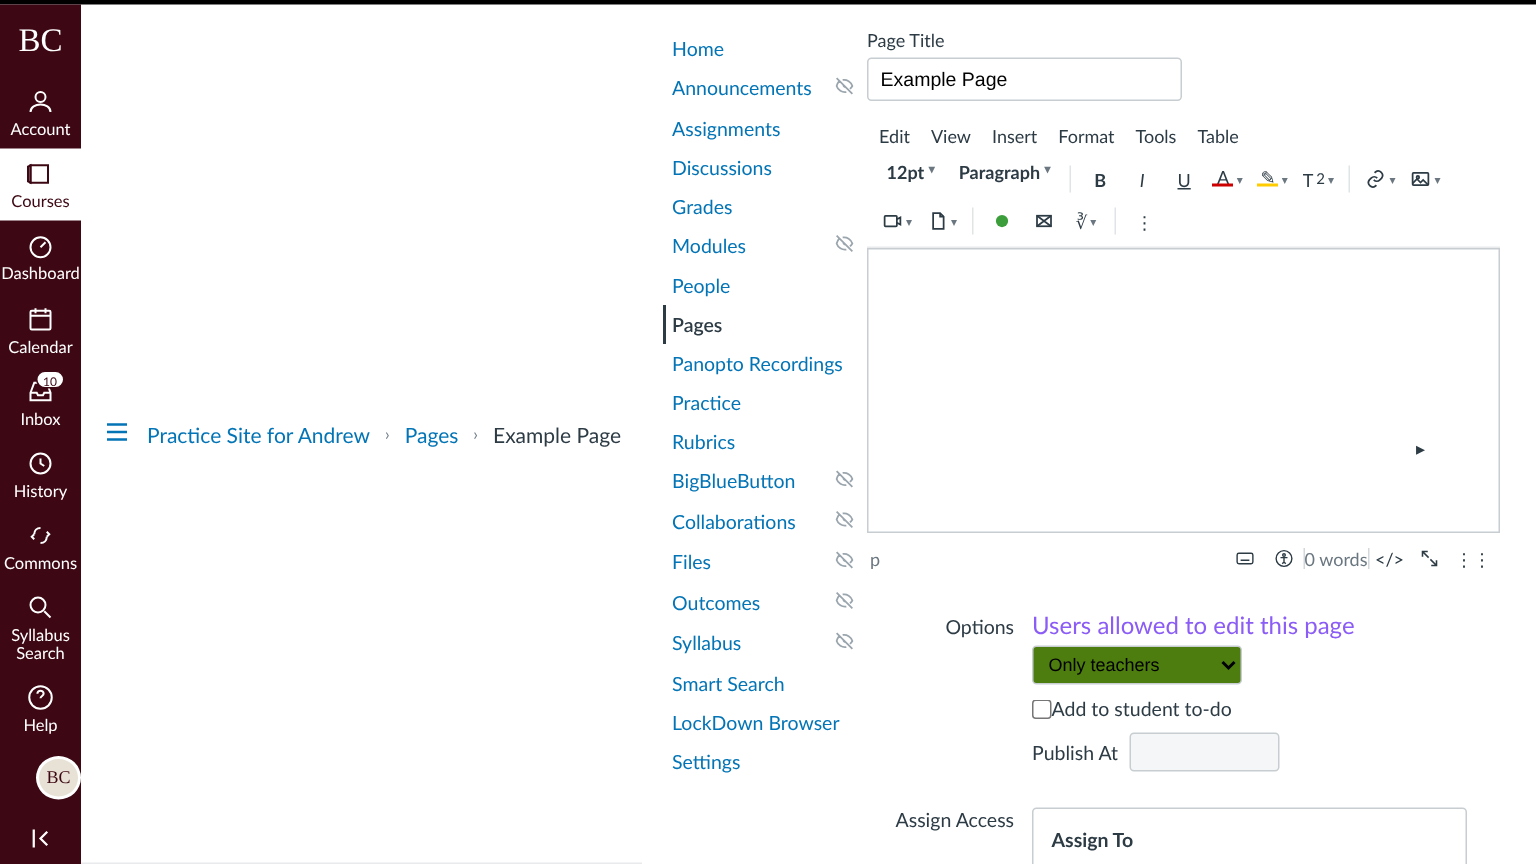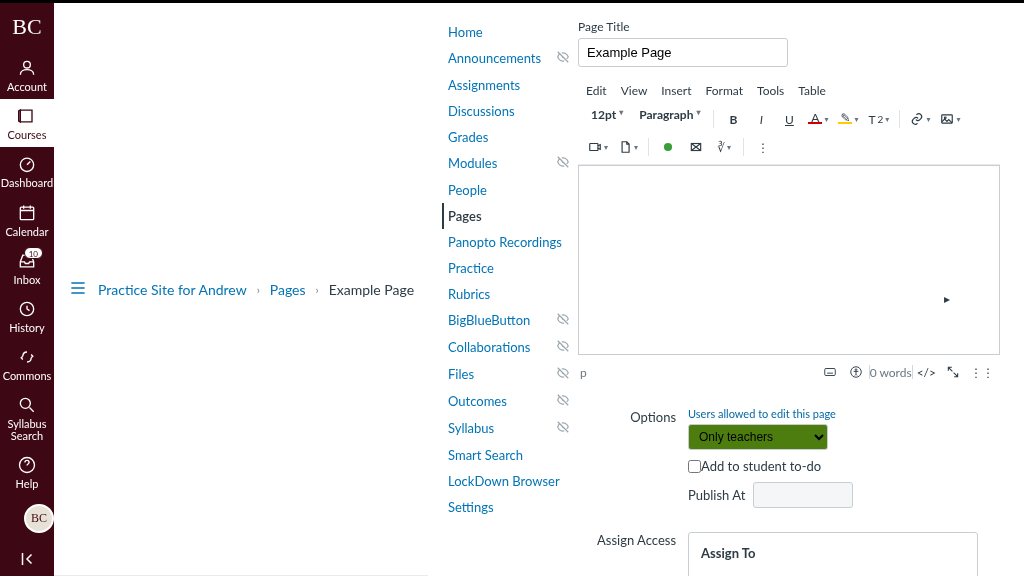--- a/index.html
+++ b/index.html
@@ -48,21 +48,21 @@
 .tb-caret { font-size: 8px; color: #6b7780; }
 .rte-canvas { border: 1px solid #c7cdd1; height: 190px; background: #fff; position: relative; }
 .cursor-dot { position: absolute; top: 125px; left: 365px; font-size: 12px; }
 .rte-status { display: flex; align-items: center; justify-content: space-between; padding: 4px 2px; font-size: 12px; color: #6b7780; }
 .status-right { display: flex; align-items: center; }
 .status-sep { width: 1px; height: 14px; background: #d3d8dc; }
 
 .options-row { display: flex; margin-top: 18px; }
 .options-label { width: 110px; text-align: right; padding-right: 12px; font-size: 13px; color: #2d3b45; padding-top: 2px; }
 .options-body { flex: 1; font-size: 13px; }
-.options-body .hint { font-size: 11px; color: #0369a1; margin-bottom: 4px; }
+.options-body .hint { font-size: 16px; color: #8b5cf6; margin-bottom: 4px; }
 .select { width: 140px; padding: 4px 6px; border: 1px solid #c7cdd1; border-radius: 3px; font-size: 12px; background: #4d7c0f; }
 .chk-row { display: flex; align-items: center; gap: 0; margin-top: 8px; font-size: 13px; }
 .publish-row { display: flex; align-items: center; gap: 8px; margin-top: 8px; }
 .publish-input { width: 100px; height: 26px; border: 1px solid #c7cdd1; background: #f5f6f7; border-radius: 3px; }
 
 .assign-section { margin-top: 24px; }
 .assign-label { width: 110px; text-align: right; padding-right: 12px; font-size: 13px; color: #2d3b45; float: left; }
 .assign-card { margin-left: 110px; width: 290px; border: 1px solid #c7cdd1; border-radius: 3px; padding: 12px; }
 .assign-card h4 { font-size: 13px; font-weight: 700; margin-bottom: 8px; }
 

